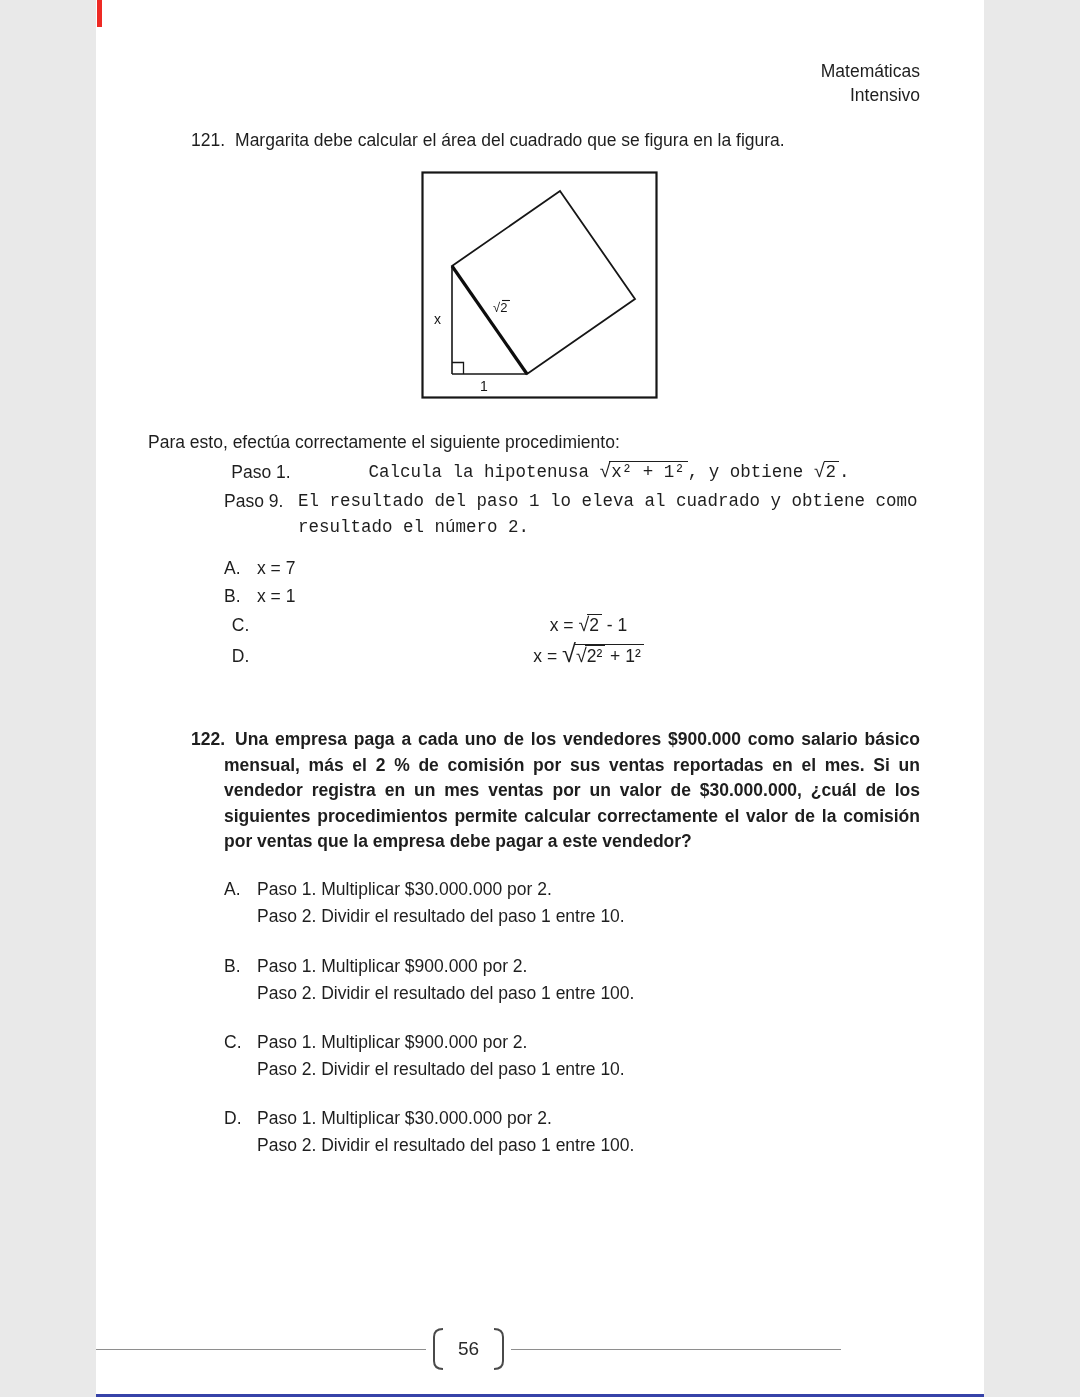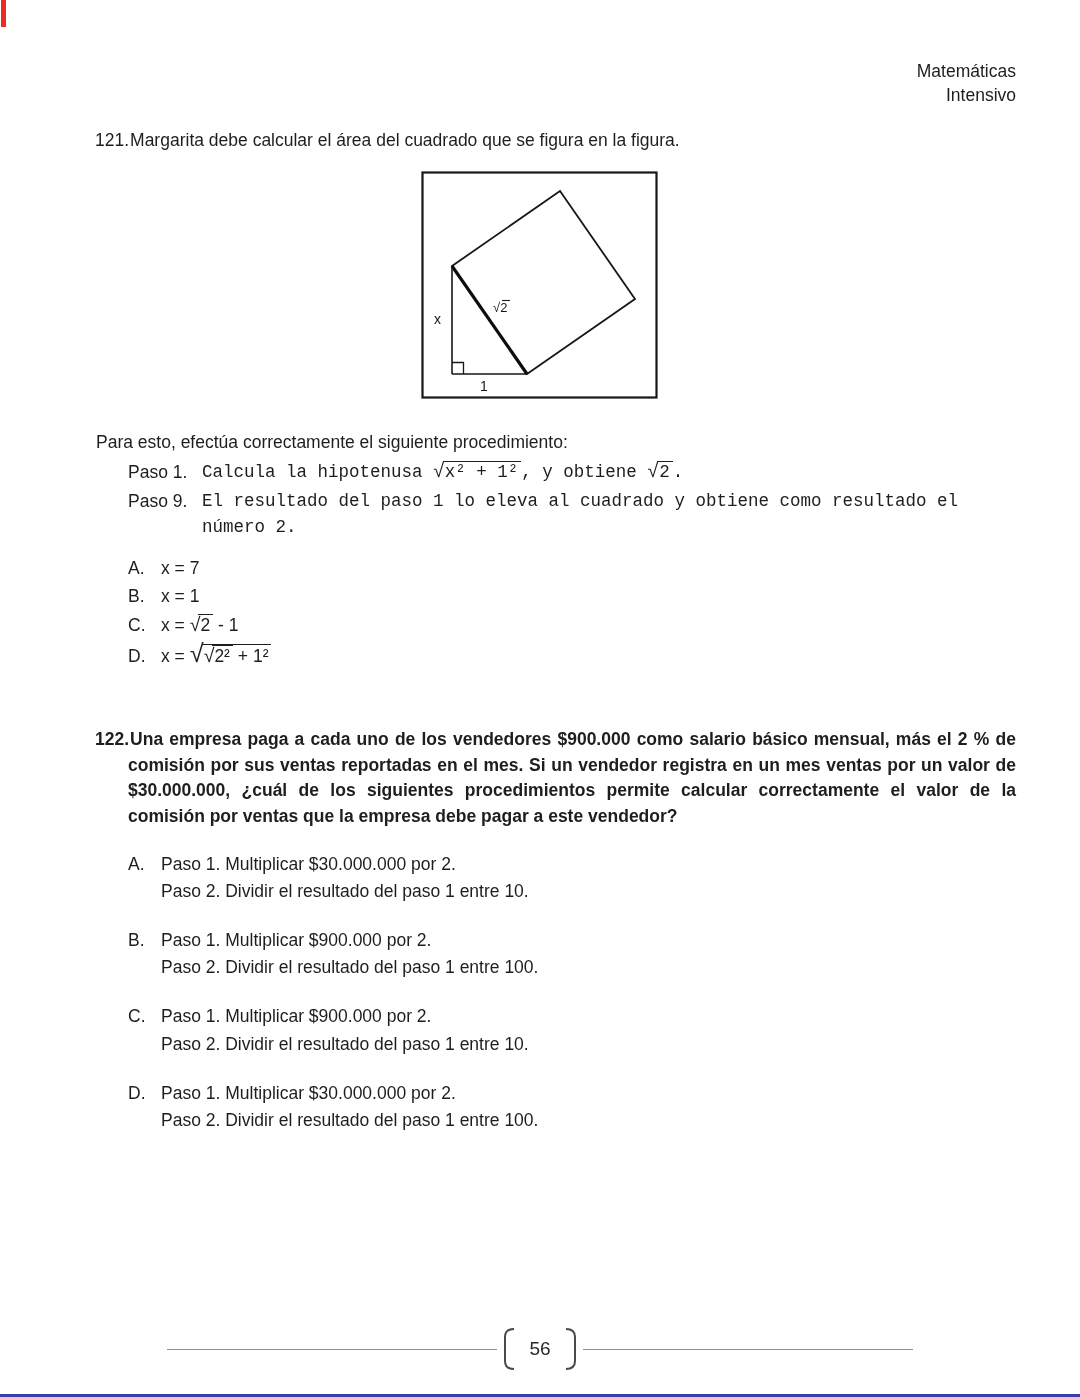--- a/index.html
+++ b/index.html
@@ -1,64 +1,64 @@
 <!DOCTYPE html>
 <html><head>
 <meta charset="utf-8">
 <style>
   html,body{margin:0;padding:0;background:#e9e9e9;}
   .page{
     position:relative;
-    width:1080px;height:1397px;
+    width:888px;height:1397px;
     margin:0 auto;
     background:#ffffff;
     overflow:hidden;
     font-family:"Liberation Sans","DejaVu Sans",sans-serif;
     font-size:17.5px;
     line-height:1.45;
     color:#1e1e1e;
   }
   .corner-mark{position:absolute;left:1px;top:0;width:5px;height:27px;background:#ee2a24;}
   .bottom-scan-line{position:absolute;left:0;bottom:0;width:100%;height:3px;background:#3642a8;}
 
   .header{position:absolute;top:60px;right:64px;text-align:right;line-height:1.35;}
 
   .flow{position:absolute;top:128px;left:0;right:0;}
 
   .q-par{margin:0 64px 0 128px;text-indent:-33px;}
-  .q-par .q-num{padding-right:1px;margin-top:17px;}
+  .q-par .q-num{padding-right:10px;margin-top:17px;}
   .justify{text-align:justify;}
 
   .figure-wrap{margin-top:18px;display:flex;justify-content:center;}
   .figure-wrap svg{display:block;}
 
-  .intro{margin:30px 64px 0 96px;}
+  .intro{margin:30px 64px 0 52px;}
 
   .paso{display:flex;margin:4px 64px 0 128px;}
   .paso-label{flex:0 0 74px;}
   .paso-text{flex:1;font-family:Liberation Mono, monospace;}
 
-  .math span{white-space:pre-wrap;}
+  .math span{white-space:pre-wrap;text-align:center;}
   .sq{font-size:1.12em;line-height:1;}
   .sq-big{font-size:1.45em;line-height:1;}
   .rad{border-top:1.6px solid #1e1e1e;padding:0 3px 0 2px;margin-left:-2px;display:inline-block;line-height:1.15;}
   .rad .rad{border-top-width:1.4px;}
 
   .question{margin:28px 64px 0 128px;}
 
   .opt121{margin-top:16px;}
   .opt-row{display:flex;margin:3px 64px 0 128px;align-items:baseline;}
   .opt-letter{flex:0 0 33px;}
   .opt-text{flex:1;}
 
   .q2{margin-top:58px;font-weight:bold;}
   .opt122{display:flex;margin:22px 64px 0 128px;align-items:baseline;}
   .opt122 .lines{flex:1;line-height:1.55;}
 
-  .footer{position:absolute;left:0;right:0;bottom:26px;display:flex;align-items:center;justify-content:center;}
+  .footer{position:absolute;left:0;right:0;bottom:26px;display:flex;align-items:center;justify-content:flex-start;}
   .rule{width:330px;height:0;border-top:1.5px solid #8e8e8e;}
   .pageno{font-size:19px;padding:0 8px;color:#2a2a2a;}
   .bracket{display:flex;align-items:center;padding:0 4px;}
 </style>
 </head>
 <body>
 
 <div class="page">
 
   <div class="corner-mark"></div>

